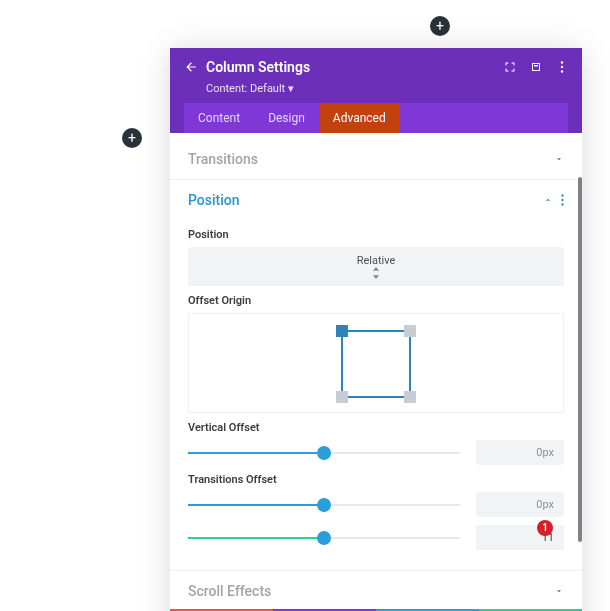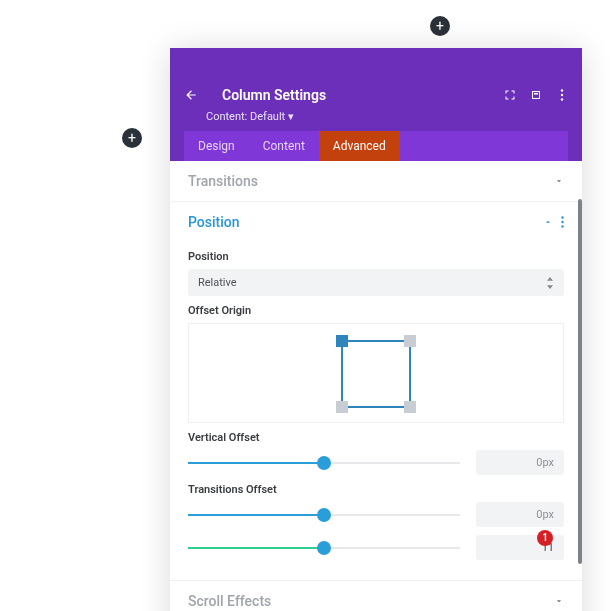--- a/index.html
+++ b/index.html
@@ -32,33 +32,33 @@
     width: 412px;
     background: #fff;
     box-shadow: 0 2px 30px rgba(0,0,0,0.15);
   }
 
   .panel-header {
     background: #6c2fb9;
     color: #fff;
     padding: 8px 14px 0;
   }
-  .title-row { display:flex; align-items:center; gap:24px; height:22px;margin-top:28px;}
+  .title-row { display:flex; align-items:center; gap:8px; height:22px;}
   .back-icon svg { width:14px; height:14px; fill:#fff; display:block;}
   .title { font-size:14px; font-weight:600; flex:1; }
   .hicons { display:flex; gap:14px; align-items:center;}
   .hicons span svg { width:12px; height:12px; fill:#fff; display:block; }
   .dots-icon svg { width:3px; height:12px; }
   .preset-row { font-size:11px; opacity:0.85; margin:4px 0 0 22px; }
 
   .tabs { background:#8037d8; display:flex; margin-top:8px; }
   .tab { font-size:12px; color:#e5d3fb; padding:8px 14px; cursor:pointer; }
   .tab.active { background:#c2410c; color:#fff; }
 
-  .panel-body { background:#fff; position:relative; max-height:470px; overflow:hidden; }
+  .panel-body { background:#fff; position:relative; max-height:470px; overflow:hidden;margin-top:6px; }
   .scrollbar-indicator {
     position:absolute; right:0; top:38px; width:4px; height:365px;
     background:#7c818a; border-radius:2px;
   }
 
   .section-head {
     display:flex; align-items:center; justify-content:space-between;
     padding:12px 18px; cursor:pointer;
   }
   .section-head.muted .section-title { color:#a0a4ab; font-size:14px; }
@@ -71,21 +71,21 @@
   .sec-dots svg { width:3px; height:12px; fill:#2996d4; display:block;}
 
   .section-content { padding:0 18px 12px; border-bottom:1px solid #eef0f2; }
   .section-divider { height:1px; background:#eef0f2; }
 
   .field-label { font-size:11px; font-weight:600; color:#3a3d42; margin:8px 0 6px; }
 
   .select-box {
     background:#f2f3f5; border-radius:3px; padding:7px 10px;
     font-size:11px; color:#4d5157; display:flex; align-items:center;
-    justify-content:space-between; cursor:pointer;
+    justify-content:space-between; cursor:pointer;flex-direction:column;
   }
   .select-arrows svg { width:8px; height:12px; fill:#888; display:block; }
 
   .origin-box {
     border:1px solid #eef0f2; height:100px; position:relative; margin-bottom:8px;
   }
   .origin-rect {
     position:absolute; top:16px; left:50%; transform:translateX(-50%);
     width:70px; height:68px; border:2px solid #2e84bb;
   }
@@ -157,22 +157,22 @@
             <svg viewBox="0 0 4 16">
               <circle cx="2" cy="2" r="1.6"></circle>
               <circle cx="2" cy="8" r="1.6"></circle>
               <circle cx="2" cy="14" r="1.6"></circle>
             </svg>
           </span>
       </span>
     </div>
     <div class="preset-row">Content: Default ▾</div>
     <div class="tabs">
+      <div class="tab">Content</div>
       <div class="tab">Design</div>
-      <div class="tab">Content</div>
       <div class="tab active">Advanced</div>
     </div>
   </div>
 
   <div class="panel-body">
     <div class="scrollbar-indicator"></div>
 
     <div class="section-head muted">
       <span class="section-title">Transitions</span>
       <span class="chev">

